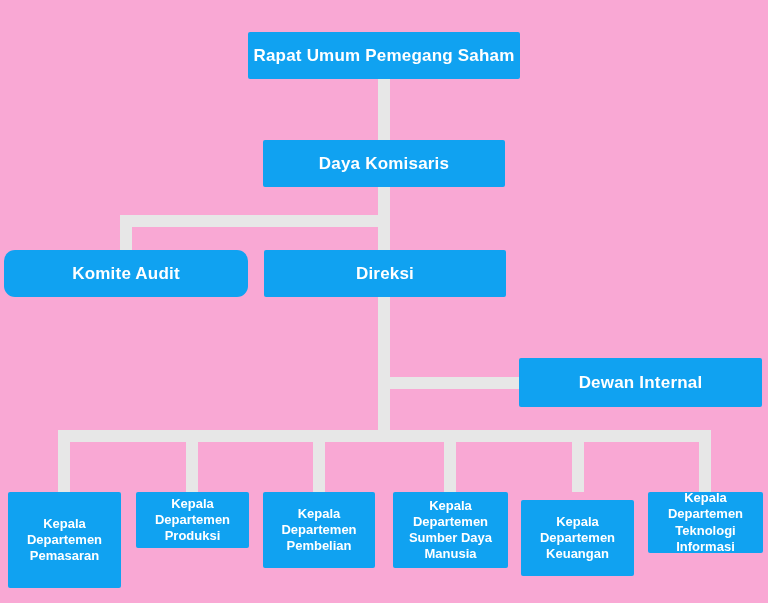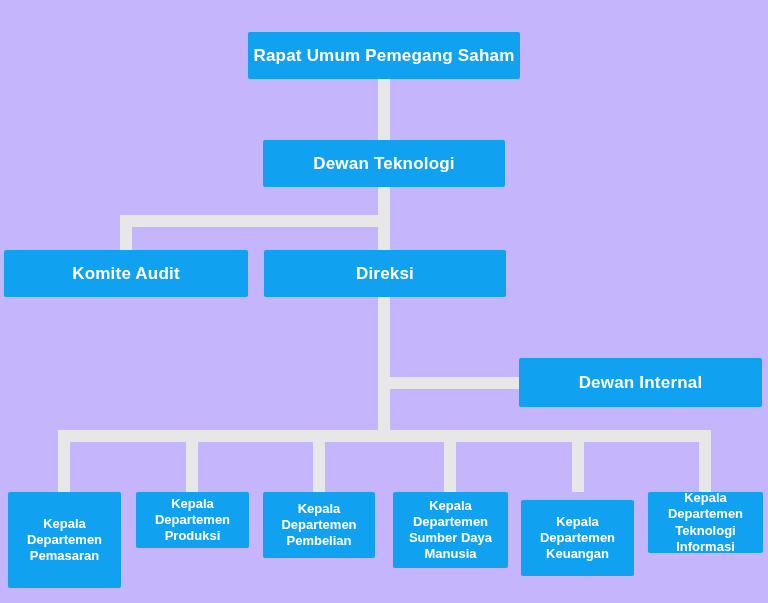--- a/index.html
+++ b/index.html
@@ -4,21 +4,21 @@
 <style>
   html, body {
     margin: 0;
     padding: 0;
     background: #ffffff;
   }
   .stage {
     position: relative;
     width: 768px;
     height: 603px;
-    background: #c4b5fd;
+    background: #f9a8d4;
     overflow: hidden;
     font-family: "Liberation Sans", "DejaVu Sans", sans-serif;
   }
   .connector {
     position: absolute;
     background: #e7e7e7;
     z-index: 1;
   }
   .node {
     position: absolute;
@@ -39,26 +39,26 @@
   }
   .node-small {
     font-size: 13px;
     line-height: 1.25;
     padding: 4px 6px;
   }
 
   
   #n-rups            { left: 248px; top: 32px;  width: 272px; height: 47px; }
   #n-dewan           { left: 263px; top: 140px; width: 242px; height: 47px; }
-  #n-komite          { left: 4px;   top: 250px; width: 244px; height: 47px; }
+  #n-komite          { left: 4px;   top: 250px; width: 244px; height: 47px; border-radius: 11px; }
   #n-direksi         { left: 264px; top: 250px; width: 242px; height: 47px; }
   #n-audit-internal  { left: 519px; top: 358px; width: 243px; height: 49px; }
   #n-dept-pemasaran  { left: 8px;   top: 492px; width: 113px; height: 96px; }
   #n-dept-produksi   { left: 136px; top: 492px; width: 113px; height: 56px; }
-  #n-dept-pembelian  { left: 263px; top: 492px; width: 112px; height: 66px; }
+  #n-dept-pembelian  { left: 263px; top: 492px; width: 112px; height: 76px; }
   #n-dept-sdm        { left: 393px; top: 492px; width: 115px; height: 76px; }
   #n-dept-keuangan   { left: 521px; top: 492px; width: 113px; height: 76px; margin-top: 8px; }
   #n-dept-ti         { left: 648px; top: 492px; width: 115px; height: 61px; }
 
   
   #c-v-rups-dewan        { left: 378px; top: 79px;  width: 12px;  height: 62px; }
   #c-v-dewan-down        { left: 378px; top: 187px; width: 12px;  height: 63px; }
   #c-h-komite-branch     { left: 120px; top: 215px; width: 270px; height: 12px; }
   #c-v-komite-drop       { left: 120px; top: 215px; width: 12px;  height: 35px; }
   #c-v-direksi-down      { left: 378px; top: 297px; width: 12px;  height: 145px; }
@@ -84,21 +84,21 @@
   <div class="connector" id="c-h-audit-branch"></div>
   <div class="connector" id="c-h-distributor"></div>
   <div class="connector" id="c-v-stub-1"></div>
   <div class="connector" id="c-v-stub-2"></div>
   <div class="connector" id="c-v-stub-3"></div>
   <div class="connector" id="c-v-stub-4"></div>
   <div class="connector" id="c-v-stub-5"></div>
   <div class="connector" id="c-v-stub-6"></div>
 
   <div class="node node-big" id="n-rups">Rapat Umum Pemegang Saham</div>
-  <div class="node node-big" id="n-dewan">Dewan Teknologi</div>
+  <div class="node node-big" id="n-dewan">Daya Komisaris</div>
   <div class="node node-big" id="n-komite">Komite Audit</div>
   <div class="node node-big" id="n-direksi">Direksi</div>
   <div class="node node-big" id="n-audit-internal">Dewan Internal</div>
   <div class="node node-small" id="n-dept-pemasaran">Kepala Departemen Pemasaran</div>
   <div class="node node-small" id="n-dept-produksi">Kepala Departemen Produksi</div>
   <div class="node node-small" id="n-dept-pembelian">Kepala Departemen Pembelian</div>
   <div class="node node-small" id="n-dept-sdm">Kepala Departemen Sumber Daya Manusia</div>
   <div class="node node-small" id="n-dept-keuangan">Kepala Departemen Keuangan</div>
   <div class="node node-small" id="n-dept-ti">Kepala Departemen Teknologi Informasi</div>
 

